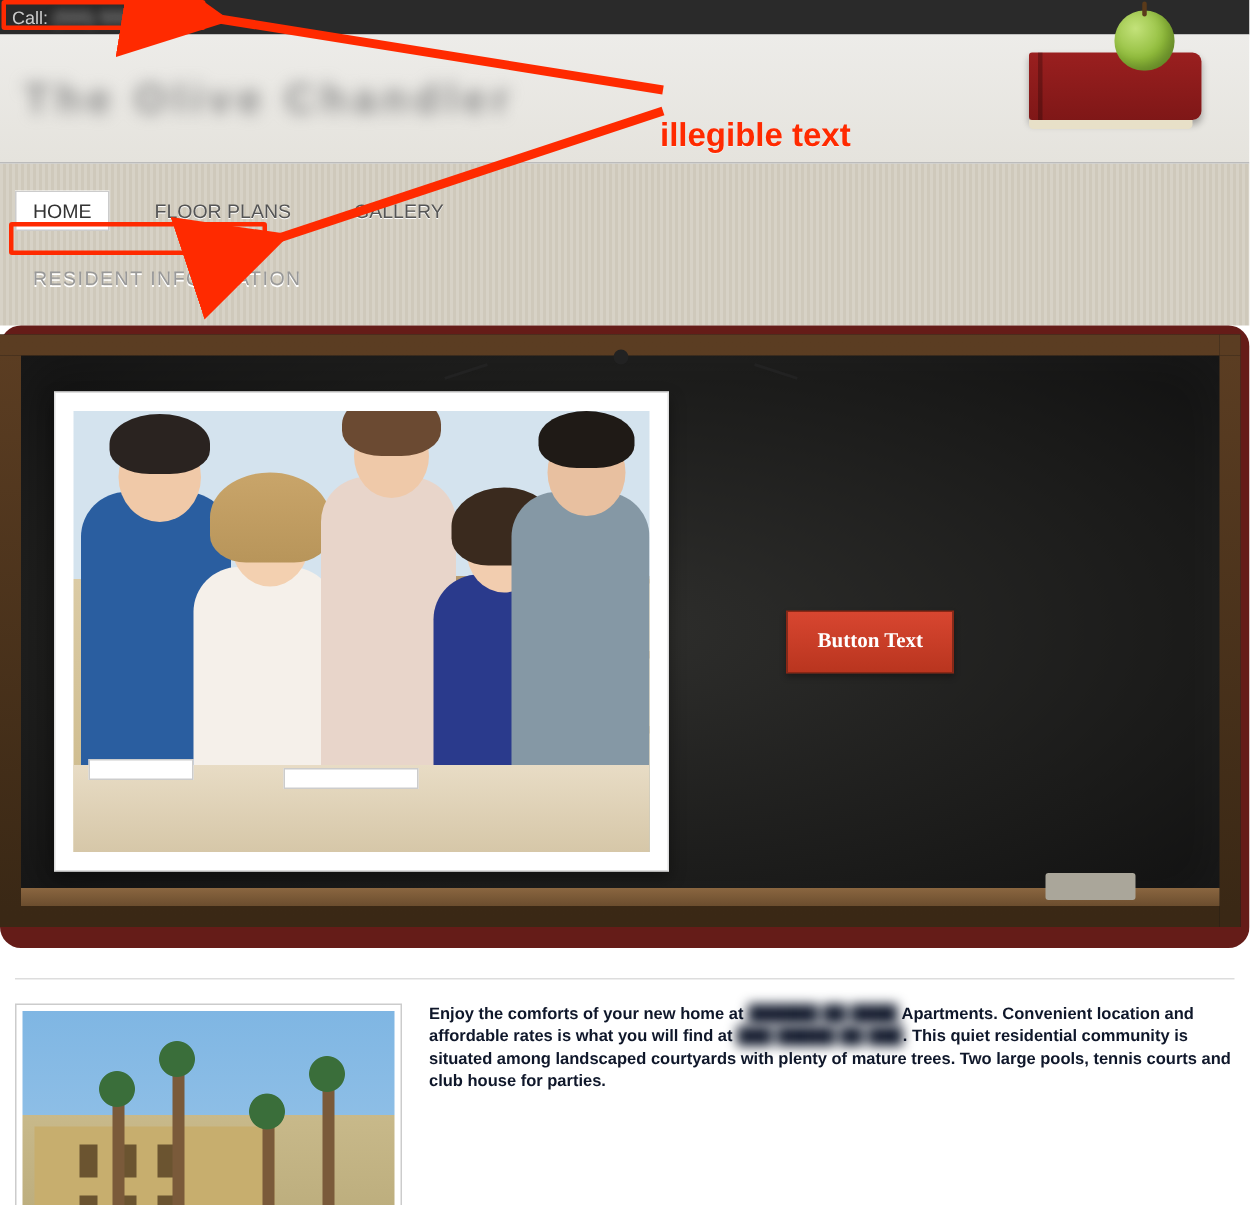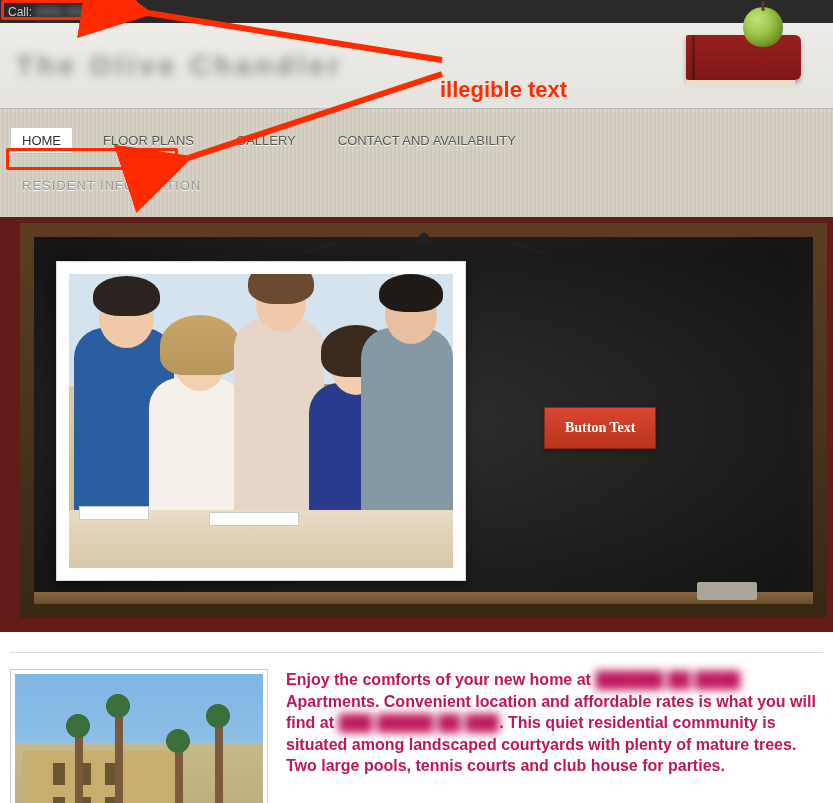--- a/index.html
+++ b/index.html
@@ -17,21 +17,21 @@
   .book::after { content:""; position:absolute; left:6px; top:0; width:3px; height:100%; background:rgba(0,0,0,.25);}
   .apple { width: 40px; height: 40px; background: radial-gradient(circle at 35% 30%, #c3e27a, #8fbb3a 55%, #6d9a29); border-radius: 50% 50% 48% 48%; position: absolute; top:-28px; right: 18px; box-shadow: inset -4px -4px 8px rgba(0,0,0,.2);}
   .apple::after { content:""; position:absolute; top:-6px; left:50%; width:3px; height:10px; background:#5a3a1a; border-radius:2px; transform:translateX(-50%);}
   
   .navwrap { background: repeating-linear-gradient(90deg,#d7d2c6 0,#d7d2c6 2px,#cfc9bb 2px,#cfc9bb 4px); border-top:1px solid #bbb;}
   .navrow { display:flex; flex-wrap:wrap; padding: 18px 10px; gap: 10px 18px;}
   .navitem { font-size: 13px; color:#555; text-shadow:0 1px 0 #fff; padding: 6px 12px; cursor:pointer; white-space:nowrap;}
   .navitem.active { background:#fff; color:#333; box-shadow: inset 0 0 0 1px #ccc; }
   .navitem.secondary { color:#999; letter-spacing: 1px;}
   
-  .hero-outer { background:#651c18; padding: 6px 6px 14px 20px; position: relative; }
+  .hero-outer { background:#651c18; padding: 6px 6px 14px 0; position: relative; border-radius: 14px; }
   .chalkboard { background: radial-gradient(ellipse at center, #2e2e2c, #1a1a19 70%, #111 100%); border: 14px solid #3a2a1a; border-image: linear-gradient(#5b3d22,#3a2815) 1; height: 395px; position: relative; box-shadow: inset 0 0 40px rgba(255,255,255,.04);}
   .hanger { position:absolute; top:-4px; left:50%; transform:translateX(-50%);}
   .nail { width:10px; height:10px; background:#222; border-radius:50%; margin:0 auto;}
   .strings { width:0; height:0; border-left: 90px solid transparent; border-right: 90px solid transparent; border-bottom: 0; position: relative; }
   .strings::before, .strings::after { content:""; position:absolute; top:0; width:2px; height:30px; background:#222;}
   .strings::before { left:-90px; transform-origin:top; transform: rotate(72deg);}
   .strings::after { left:88px; transform-origin:top; transform: rotate(-72deg);}
   
   .photo-frame { position:absolute; top: 24px; left: 22px; width: 410px; height: 320px; background:#fff; padding:12px; border:1px solid #ddd; box-shadow: 0 4px 10px rgba(0,0,0,.4);}
   .photo { width:100%; height:100%; background: linear-gradient(180deg,#d4e3ee 0%, #d4e3ee 38%, #dbcba5 38%, #cbb888 100%); position:relative; overflow:hidden;}
@@ -78,21 +78,21 @@
   .hr { border:none; border-top:1px solid #ddd; margin: 0 0 16px 0;}
   .cols { display:flex; gap: 18px; align-items:flex-start; }
   .thumb { width: 258px; height: 175px; border:1px solid #ccc; padding:4px; background:#fff; flex:0 0 auto;}
   .thumb-inner { width:100%; height:100%; position:relative; overflow:hidden; background: linear-gradient(180deg,#7fb6e3 0%, #8dbee6 42%, #c8b98a 42%, #b7a877 100%);}
   .bldg { position:absolute; bottom:8px; left:8px; width:160px; height:80px; background:#c7ae6e;}
   .bldg::before{content:"";position:absolute;left:30px;top:12px;width:12px;height:22px;background:#6b5430;box-shadow: 26px 0 #6b5430, 52px 0 #6b5430, 0 34px #6b5430, 26px 34px #6b5430, 52px 34px #6b5430;}
   .palm { position:absolute; bottom:0; width:8px; background:#7a5a3a;}
   .palm::after { content:""; position:absolute; top:-18px; left:-22px; width:50px; height:30px; background: radial-gradient(circle,#3a6e3a 40%, transparent 42%); border-radius:50%; }
   .palm1{ left:60px; height:110px;} .palm2{ left:100px; height:130px;} .palm3{ left:160px; height:95px;} .palm4{ left:200px; height:120px;}
   
-  .copy { flex:1; font-size: 16px; color:#be185d; font-weight:bold; line-height:1.35;}
+  .copy { flex:1; font-size: 11px; color:#0f172a; font-weight:bold; line-height:1.35;}
   .copy .blur { filter: blur(4px); }
   
   .page { position: relative; width:833px; }
 </style>
 </head>
 <body>
 
 <div class="page">
 
   <div class="topbar">
@@ -108,21 +108,20 @@
       <div class="book"></div>
       <div class="apple"></div>
     </div>
   </div>
 
   <div class="navwrap">
     <div class="navrow">
       <div class="navitem active">HOME</div>
       <div class="navitem">FLOOR PLANS</div>
       <div class="navitem">GALLERY</div>
-      <div class="navitem">CONTACT AND AVAILABILITY</div>
     </div>
     <div class="navrow" style="padding-top:0;">
       <div class="navitem secondary">RESIDENT INFORMATION</div>
     </div>
   </div>
 
   <div class="hero-outer">
     <div class="chalkboard">
       <div class="hanger">
         <div class="nail"></div>

